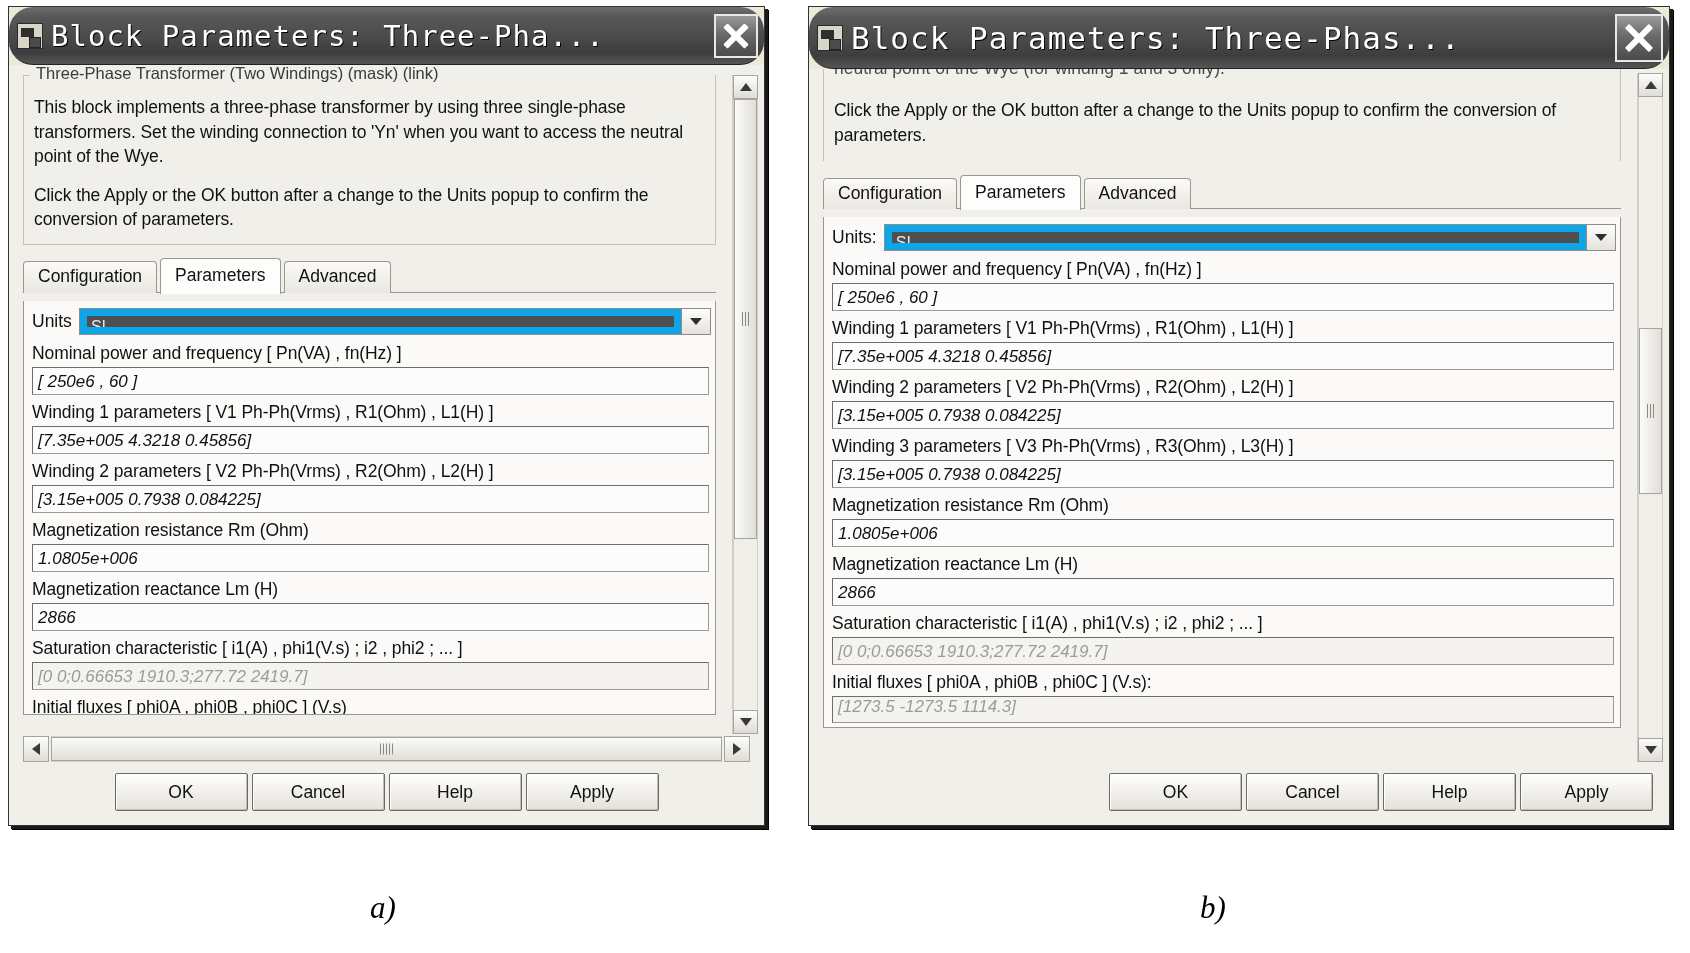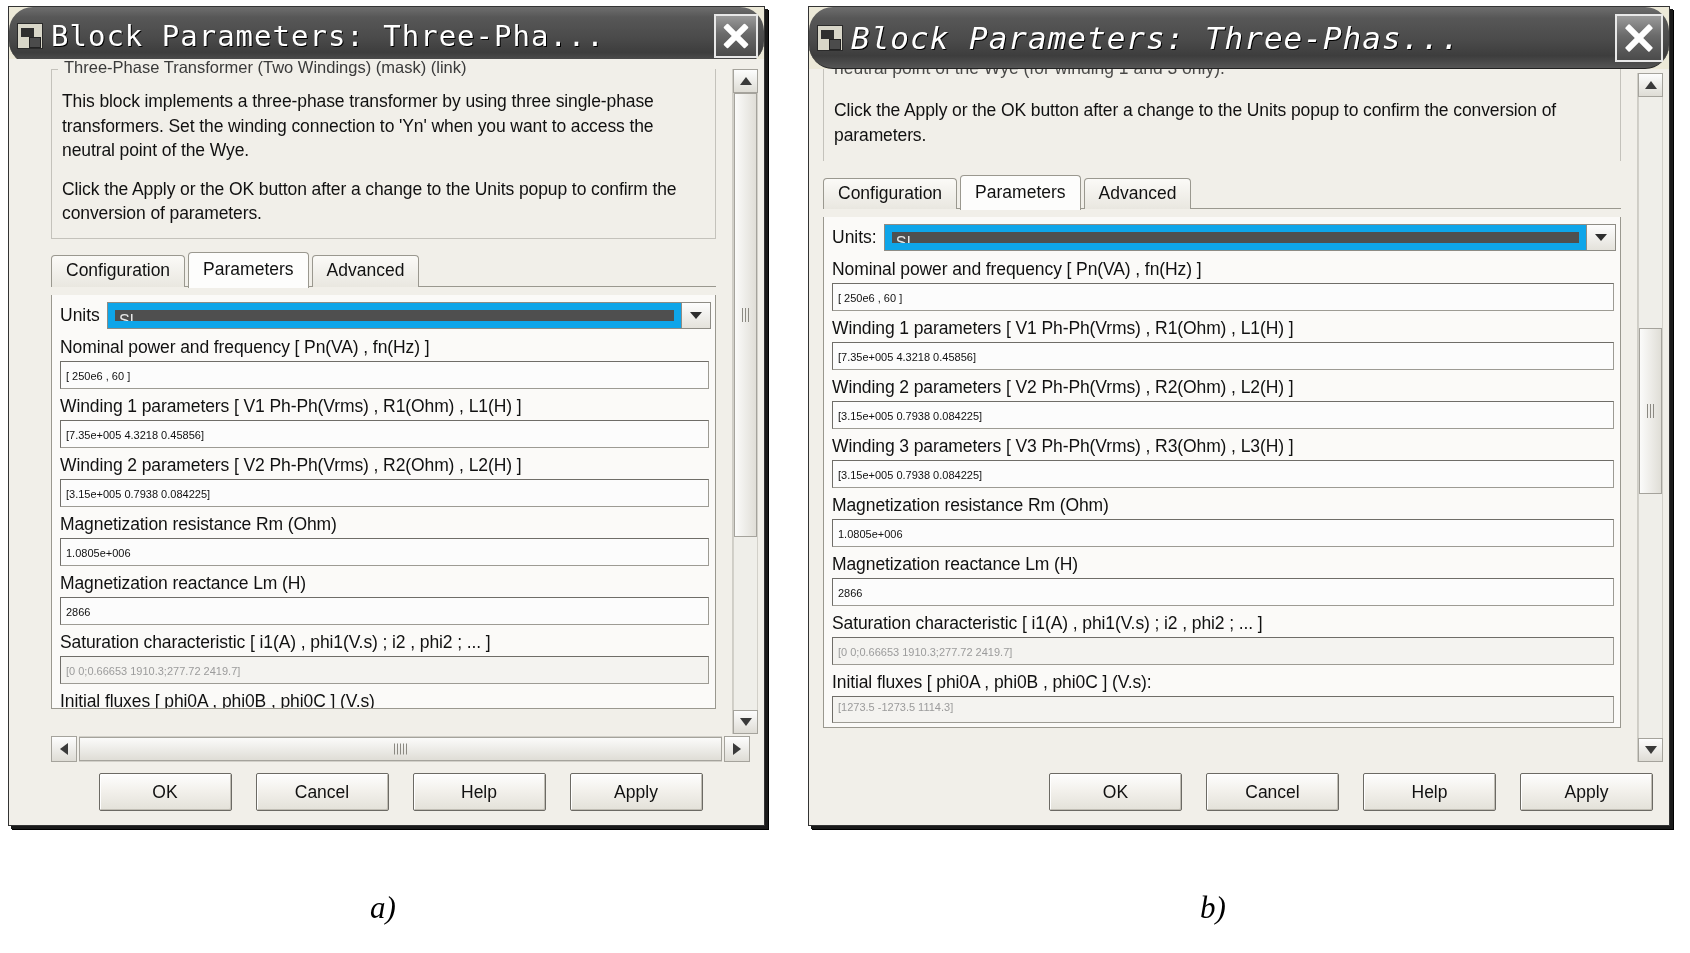--- a/index.html
+++ b/index.html
@@ -195,25 +195,26 @@
     white-space:nowrap;
     letter-spacing:-0.1px;
   }
   .input{
     margin:0 6px 4px 8px;
     height:28px;
     background:#fcfcfc;
     border:1px solid #9d9b94;
     border-top-color:#6f6d68;
     border-left-color:#6f6d68;
-    font-size:11px;color:#101010;
+    font-size:17px;color:#101010;
     padding:2px 0 0 5px;
     box-sizing:border-box;
     overflow:hidden;white-space:nowrap;
     line-height:24px;
+    font-style:italic;
   }
   .input.disabled{ color:#9b9b9b; background:#f4f3f0; }
   .input.clipped{height:27px;line-height:16px;overflow:hidden;}
 
   
   .vscroll{
     flex:0 0 25px;width:25px;
     background:#f0eee8;
     border-left:1px solid #cfcdc6;
     display:flex;flex-direction:column;
@@ -263,21 +264,21 @@
   .hs-grip{
     position:absolute;left:50%;top:50%;transform:translate(-50%,-50%);
     width:14px;height:11px;
     background:repeating-linear-gradient(to right,#8b8982 0 1px,transparent 1px 3px);
   }
 
   
   .btnbar{
     flex:0 0 auto;
     display:flex;justify-content:center;align-items:flex-start;
-    gap:24px;
+    gap:4px;
     padding:11px 0 14px 0;
   }
   .btn{
     width:133px;height:38px;
     background:linear-gradient(to bottom,#fefefe 0%,#f3f1ec 45%,#e3e1d9 100%);
     border:1px solid #6c6a64;
     box-shadow:inset 1px 1px 0 #ffffff, inset -1px -1px 0 #c0bdb4;
     font-size:17.5px;color:#111;
     display:flex;align-items:center;justify-content:center;
     box-sizing:border-box;
@@ -299,21 +300,21 @@
 
   <div class="titlebar">
     <span class="title-icon"></span>
     <span class="title-text">Block Parameters: Three-Pha...</span>
     <span class="close-btn">
       <span class="x1"></span>
         <span class="x2"></span>
     </span>
   </div>
 
-  <div class="dlg-body" style="top:52px;padding-left:28px;">
+  <div class="dlg-body" style="top:58px;">
     <div class="content-area">
       <div class="content-scroll">
 
         <div class="descbox">
           <span class="legend-line-l"></span>
           <span class="legend">Three-Phase Transformer (Two Windings) (mask) (link)</span>
           <p class="desc-p first">This block implements a three-phase transformer by using three single-phase transformers. Set the winding connection to 'Yn'  when you want to access the neutral point of the Wye.</p>
           <p class="desc-p">Click the Apply or the OK button after a change to the Units popup to confirm the conversion of parameters.</p>
         </div>
 
@@ -393,21 +394,21 @@
       <div class="btn">Help</div>
       <div class="btn">Apply</div>
     </div>
   </div>
 </div>
 
 <div class="dialog" style="left:808px;top:6px;width:862px;height:820px;">
 
   <div class="titlebar" style="height:62px;">
     <span class="title-icon"></span>
-    <span class="title-text" style="font-size:31px;font-style:italic;">Block Parameters: Three-Phas...</span>
+    <span class="title-text" style="font-size:31px;">Block Parameters: Three-Phas...</span>
     <span class="close-btn" style="width:48px;height:48px;">
       <span class="x1" style="width:34px;"></span>
         <span class="x2" style="width:34px;"></span>
     </span>
   </div>
 
   <div class="dlg-body" style="top:62px;">
     <div class="content-area">
       <div class="content-scroll">
 

